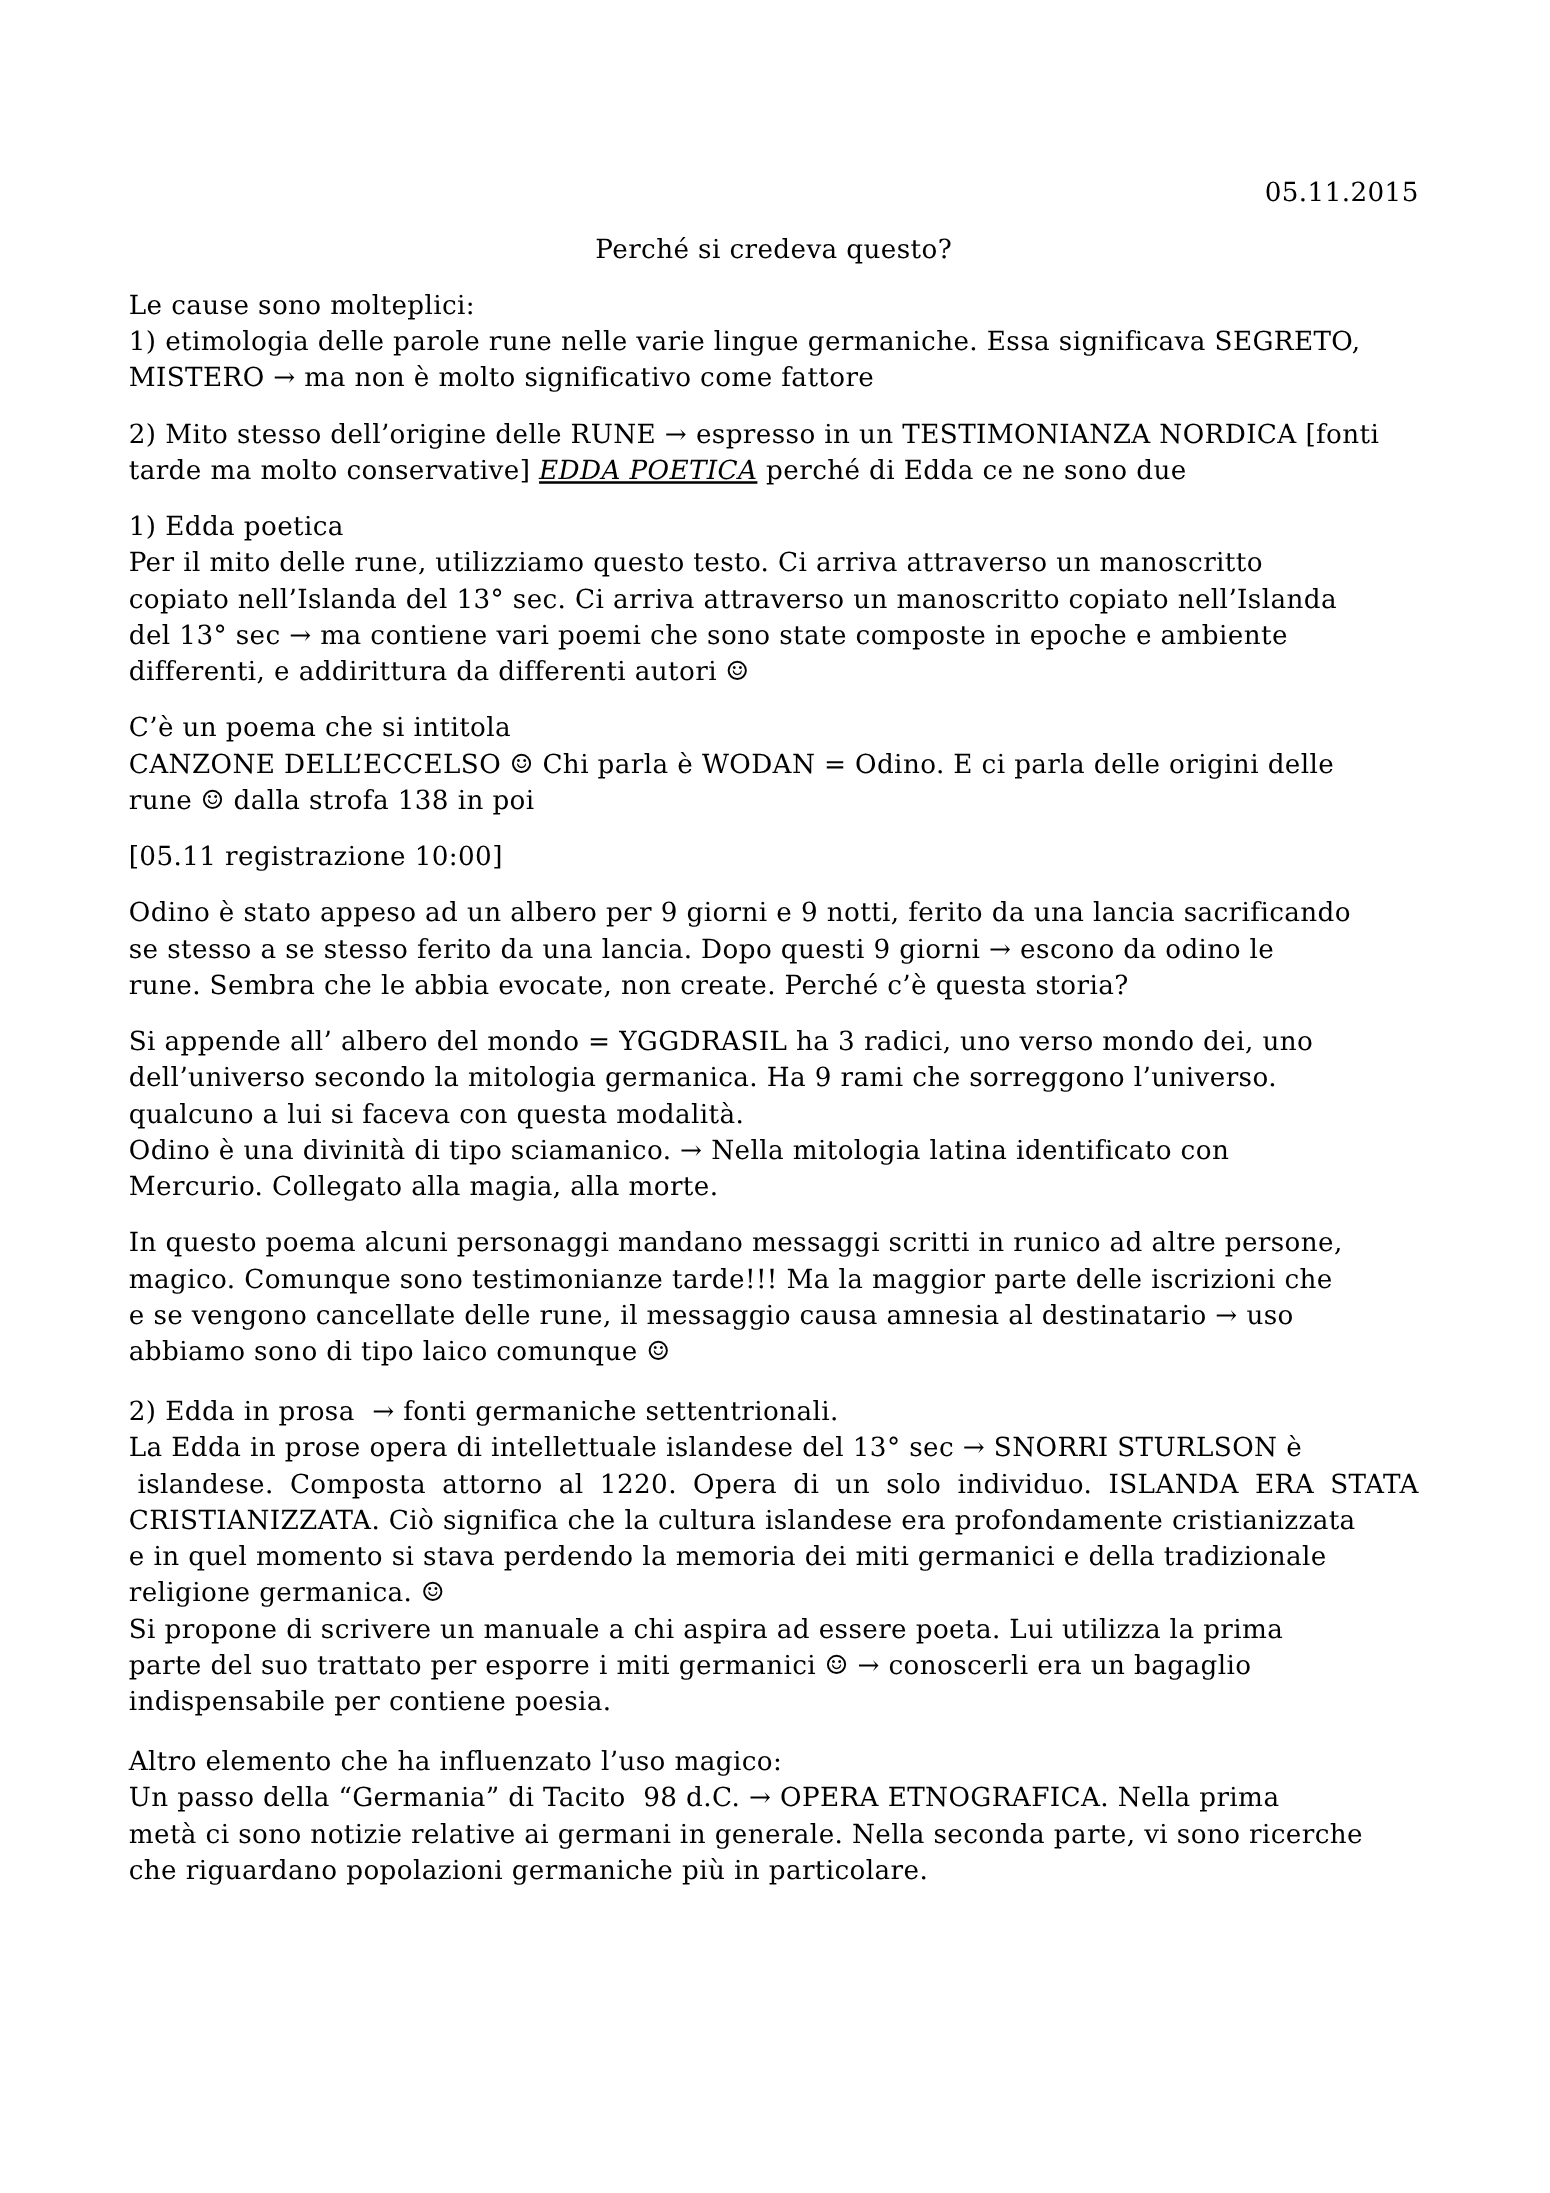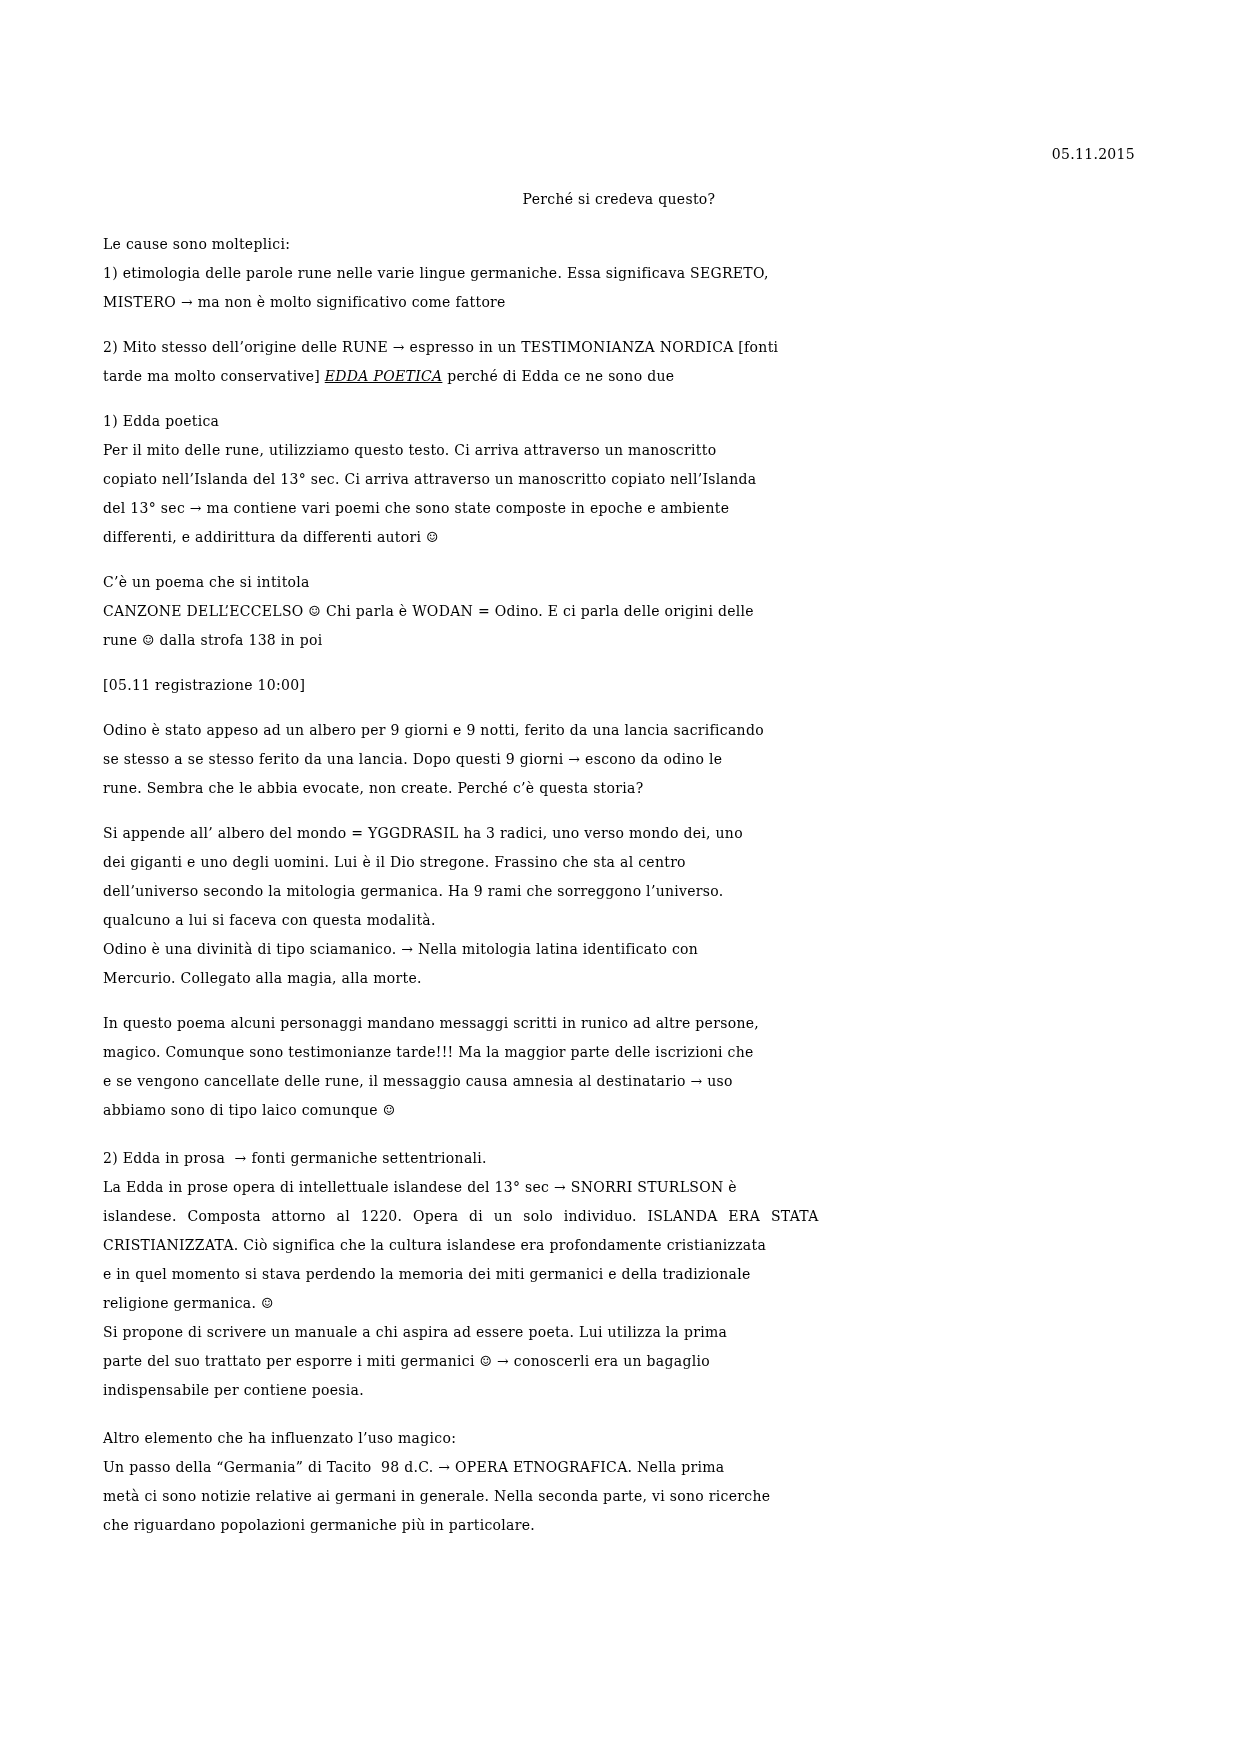--- a/index.html
+++ b/index.html
@@ -11,36 +11,36 @@
     width: 1240px;
     height: 1754px;
     overflow: hidden;
   }
   .page {
     box-sizing: border-box;
     width: 1240px;
     height: 1754px;
     padding: 140px 105px 60px 103px;
     font-family: "DejaVu Serif", "Liberation Serif", serif;
-    font-size: 14px;
+    font-size: 21px;
     line-height: 29px;
     letter-spacing: 0.3px;
     color: #000000;
   }
   .para {
     margin: 0 0 16px 0;
   }
   .para.right { text-align: right; }
   .para.bold  { font-weight: normal; text-align: center; }
   .para.gap-before { margin-top: 19px; }
   .line {
     white-space: pre;        
     min-height: 29px;
   }
-  .line.wide { word-spacing: 6px; }
+  .line.wide { word-spacing: 6px; text-align: right; }
   .emph {
     font-style: italic;
     text-decoration: underline;
   }
 </style>
 </head>
 <body>
 
 <div class="page">
   <main>
@@ -74,21 +74,20 @@
       <div class="para">
         <div class="line">[05.11 registrazione 10:00]</div>
       </div>
       <div class="para">
         <div class="line">Odino è stato appeso ad un albero per 9 giorni e 9 notti, ferito da una lancia sacrificando</div>
         <div class="line">se stesso a se stesso ferito da una lancia. Dopo questi 9 giorni → escono da odino le</div>
         <div class="line">rune. Sembra che le abbia evocate, non create. Perché c’è questa storia?</div>
       </div>
       <div class="para">
         <div class="line">Si appende all’ albero del mondo = YGGDRASIL ha 3 radici, uno verso mondo dei, uno</div>
-        <div class="line">dei giganti e uno degli uomini. Lui è il Dio stregone. Frassino che sta al centro</div>
         <div class="line">dell’universo secondo la mitologia germanica. Ha 9 rami che sorreggono l’universo.</div>
         <div class="line">qualcuno a lui si faceva con questa modalità.</div>
         <div class="line">Odino è una divinità di tipo sciamanico. → Nella mitologia latina identificato con</div>
         <div class="line">Mercurio. Collegato alla magia, alla morte.</div>
       </div>
       <div class="para">
         <div class="line">In questo poema alcuni personaggi mandano messaggi scritti in runico ad altre persone,</div>
         <div class="line">magico. Comunque sono testimonianze tarde!!! Ma la maggior parte delle iscrizioni che</div>
         <div class="line">e se vengono cancellate delle rune, il messaggio causa amnesia al destinatario → uso</div>
         <div class="line">abbiamo sono di tipo laico comunque ☺</div>

